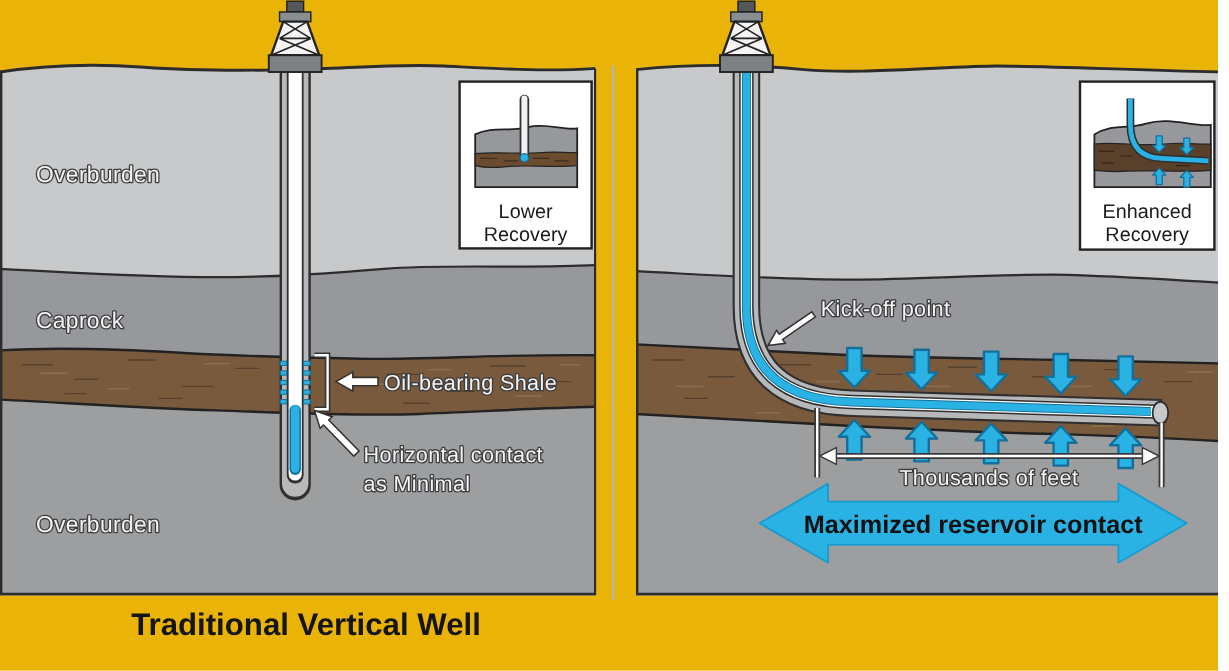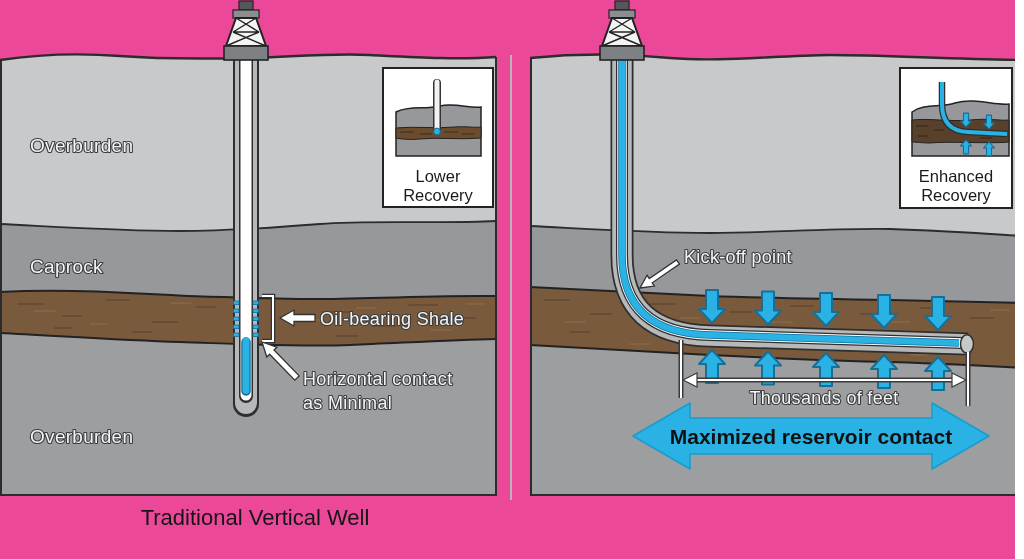--- a/index.html
+++ b/index.html
@@ -1,24 +1,24 @@
 <!DOCTYPE html>
 <html><head>
 <meta charset="utf-8">
 <style>
   html,body{margin:0;padding:0;background:#ffffff;}
-  .stage{position:relative;width:1015px;height:559px;background:#ec4899;overflow:hidden;
+  .stage{position:relative;width:1015px;height:559px;background:#eab308;overflow:hidden;
          font-family:"Liberation Sans",sans-serif;}
   svg{position:absolute;top:0;}
   .otext{fill:#f4f4f4;stroke:#3a3c3e;stroke-width:2.2px;paint-order:stroke;stroke-linejoin:round;
          font-family:"Liberation Sans",sans-serif;font-size:19px;letter-spacing:.3px;}
   .otext-sm{font-size:18px;}
   .inset-text{fill:#1a1a1a;font-family:"Liberation Sans",sans-serif;font-size:16.5px;text-anchor:middle;}
   .bigarrow-text{fill:#111;font-family:"Liberation Sans",sans-serif;font-size:21px;font-weight:bold;text-anchor:middle;}
-  .caption{position:absolute;top:505px;font-size:22px;font-weight:normal;color:#151515;text-align:center;
+  .caption{position:absolute;top:505px;font-size:26px;font-weight:bold;color:#151515;text-align:center;
            font-family:"Liberation Sans",sans-serif;}
   .divider{position:absolute;left:510px;top:55px;width:2px;height:445px;background:#b3b5b7;}
 </style>
 </head>
 <body>
 
 <div class="stage">
 
   <svg style="left:0px" width="497" height="500" viewBox="0 0 497 500">
 

